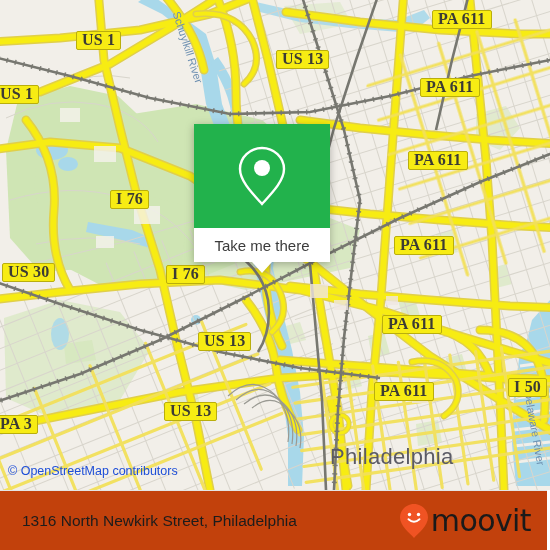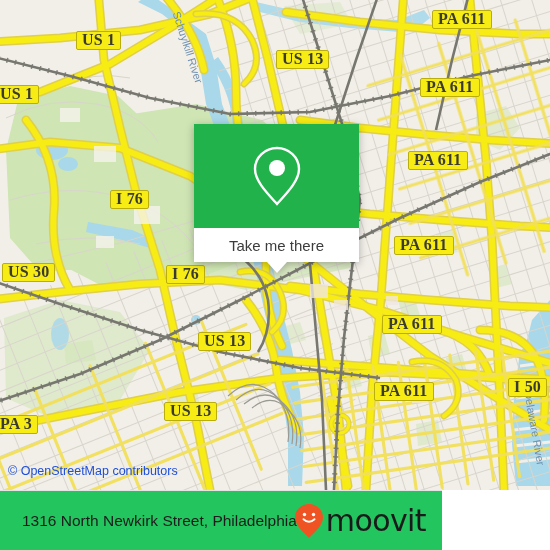--- a/index.html
+++ b/index.html
@@ -55,21 +55,21 @@
   .attribution{
     position:absolute;left:8px;bottom:12px;
     font-size:12.5px;color:#1d4ed8;
     font-family:"Liberation Sans",sans-serif;
     white-space:nowrap;
     z-index:40;
   }
 
   
   .popup{
-    position:absolute;left:194px;top:124px;width:165px;
+    position:absolute;left:194px;top:124px;width:136px;
     z-index:60;
     filter:drop-shadow(0 2px 4px rgba(0,0,0,.28));
   }
   .popup-body{
     background:#22b24c;
     height:104px;
     display:flex;align-items:center;justify-content:center;
   }
   .popup-foot{
     background:#ffffff;
@@ -85,22 +85,22 @@
     margin-left:-10px;
     width:0;height:0;
     border-left:10px solid transparent;
     border-right:10px solid transparent;
     border-top:11px solid #ffffff;
   }
   .pin-svg{display:block;}
 
   
   .bottombar{
-    position:absolute;left:0;top:490px;width:442px;height:60px;
-    background:#22c55e;
+    position:absolute;left:0;top:490px;width:547px;height:60px;
+    background:#c2410c;
     display:flex;align-items:center;
     border-top:1px solid #e4e4e4;
     z-index:70;
   }
   .addr{
     margin-left:22px;
     font-size:15.5px;color:#1c1c1c;
     font-family:"Liberation Sans",sans-serif;
     white-space:nowrap;
   }
@@ -407,20 +407,21 @@
           <rect x="96" y="236" width="18" height="12" fill="#f6f3ee"></rect>
           <rect x="60" y="108" width="20" height="14" fill="#f6f3ee"></rect>
         </g>
 
       </g>
     </svg>
 
     <div class="river-label" style="left:182px;top:10px;transform:rotate(72deg);transform-origin:left top;">Schuylkill River</div>
     <div class="river-label" style="left:534px;top:390px;transform:rotate(80deg);transform-origin:left top;">Delaware River</div>
 
+    <div class="place" style="left:330px;top:444px;">Philadelphia</div>
 
     <div class="shield" style="left:76px;top:31px;">US 1</div>
     <div class="shield" style="left:276px;top:50px;">US 13</div>
     <div class="shield" style="left:432px;top:10px;">PA 611</div>
     <div class="shield" style="left:420px;top:78px;">PA 611</div>
     <div class="shield" style="left:-6px;top:85px;">US 1</div>
     <div class="shield" style="left:408px;top:151px;">PA 611</div>
     <div class="shield" style="left:110px;top:190px;">I 76</div>
     <div class="shield" style="left:394px;top:236px;">PA 611</div>
     <div class="shield" style="left:2px;top:263px;">US 30</div>

